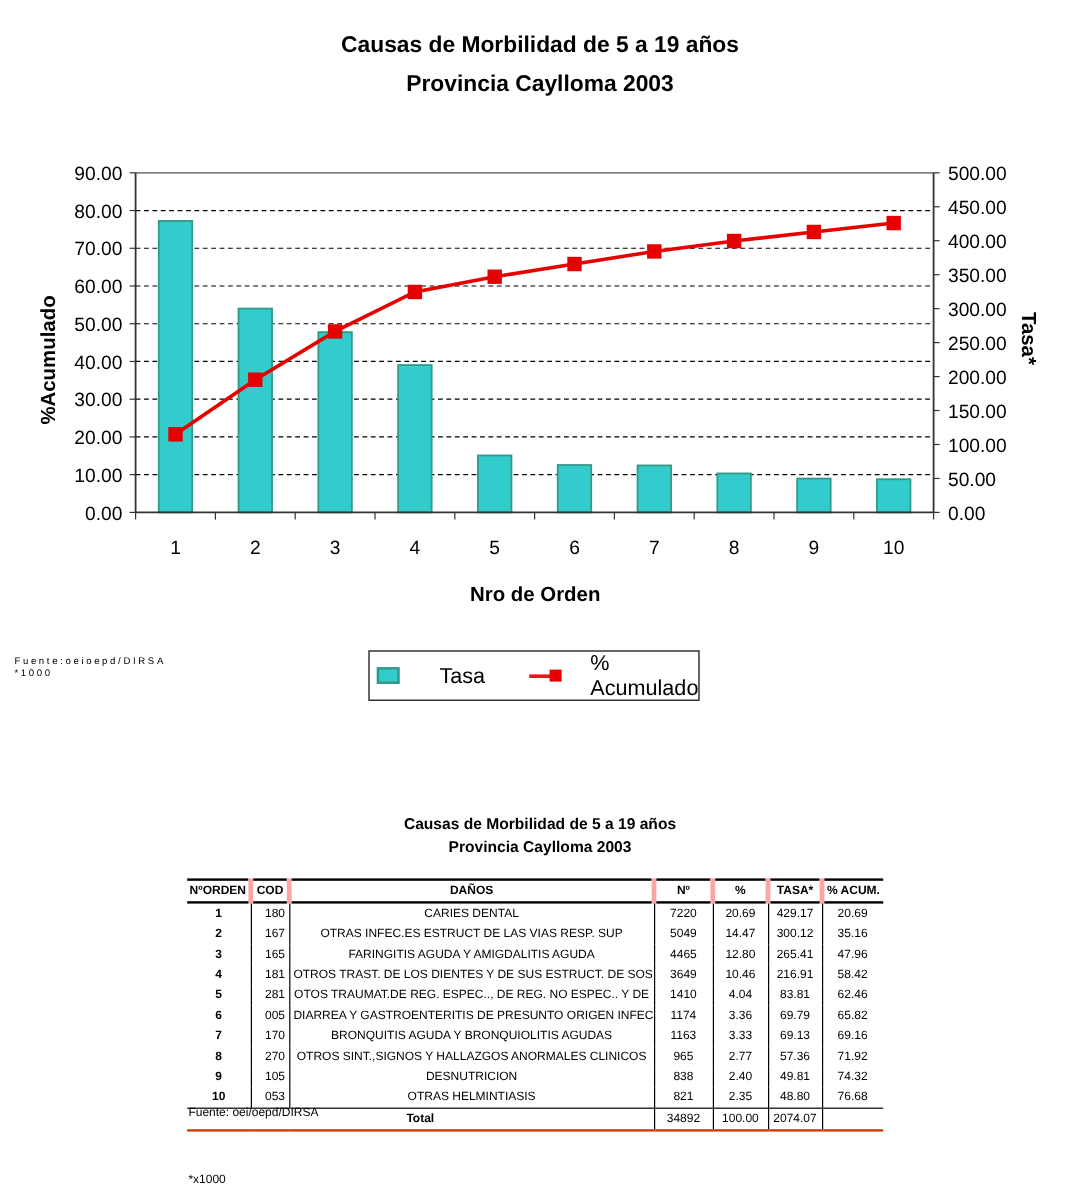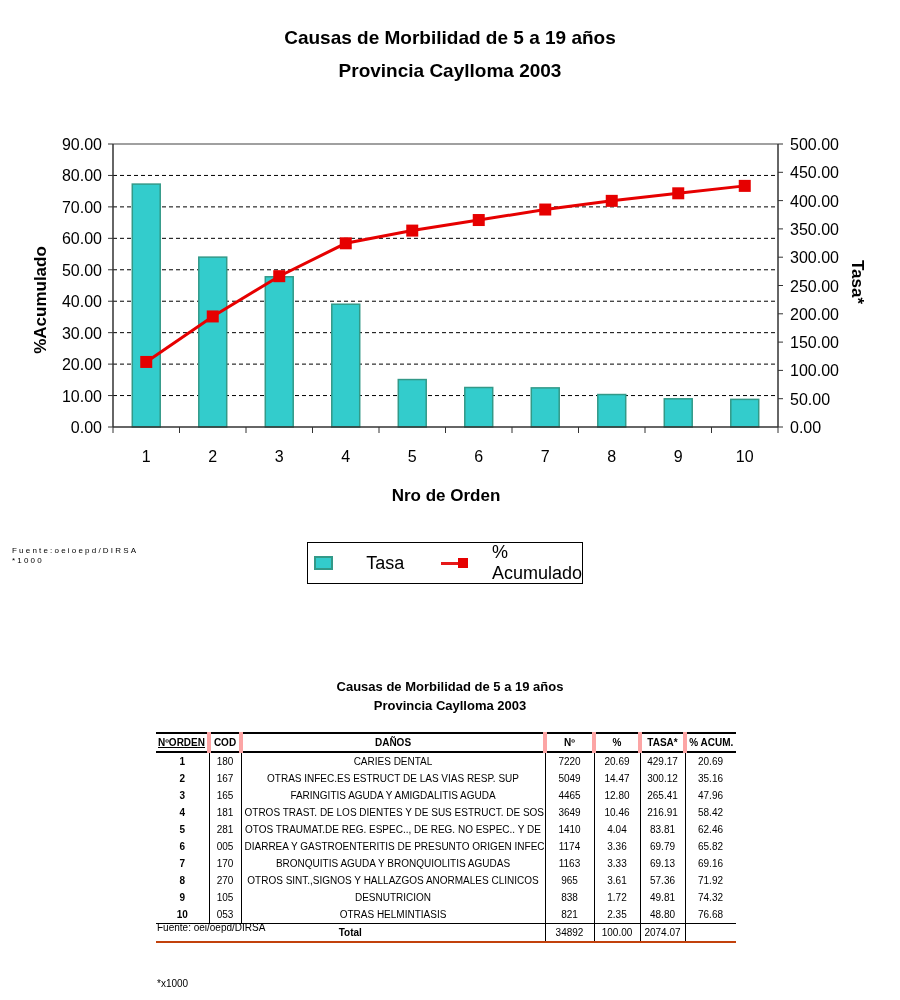--- a/index.html
+++ b/index.html
@@ -10,25 +10,25 @@
   .axis-title { font-family:"Liberation Sans", sans-serif; font-size:17px; font-weight:bold; fill:#000; }
   .note { position:absolute; font-size:8px; letter-spacing:2.2px; color:#000; }
   .legend { position:absolute; left:307px; top:542px; width:274px; height:40px; border:1px solid #000; background:#fff; display:flex; align-items:center; font-size:18px;gap:27px; }
   .legend .swatch { width:38px; height:14px; background:#33CCCC; border:2px solid #339988; margin-left:6px; margin-right:6px; box-sizing:border-box; }
   .legend .line-sym { position:relative; width:44px; height:14px; margin:0 4px 0 10px; }
   .legend .line-sym .ln { position:absolute; left:0; right:0; top:6px; height:3px; background:#E61919; }
   .legend .line-sym .mk { position:absolute; left:17px; top:2px; width:10px; height:10px; background:#E60000; }
   .ttitle { position:absolute; left:0; width:900px; text-align:center; font-weight:bold; font-size:13px; }
   table.data { position:absolute; left:156px; top:732px; border-collapse:collapse; font-size:10px; font-family:"Liberation Sans", sans-serif; }
   table.data th { font-weight:bold; font-size:10px; border-left:4px solid #fca5a5; border-top:2px solid #000; border-bottom:2px solid #000; padding:2px 2px; height:13px; }
-  table.data th:first-child { border-left:none;text-decoration:underline; }
+  table.data th:first-child { border-left:none; }
   table.data td { border-left:1px solid #000; padding:0 3px; height:17px; white-space:nowrap; overflow:hidden; }
   table.data td:first-child { border-left:none; }
   table.data td.c-ord { width:42px; text-align:center; font-weight:bold; }
-  table.data td.c-cod { width:25px; text-align:center; }
+  table.data td.c-cod { width:25px; text-align:right; }
   table.data td.c-dan { width:297px; max-width:297px; text-align:center; }
   table.data td.c-n { width:42px; text-align:center; }
   table.data td.c-p { width:39px; text-align:center; }
   table.data td.c-t { width:38px; text-align:center; }
   table.data td.c-a { width:44px; text-align:center; }
   table.data tr.total td { border-top:1px solid #000; border-bottom:2px solid #c2410c; }
   table.data tr.total td.total-label { text-align:center; font-weight:bold; }
   .fnote { position:absolute; font-size:10px; }
 </style>
 </head>
@@ -239,30 +239,30 @@
         <td class="c-n">1163</td>
         <td class="c-p">3.33</td>
         <td class="c-t">69.13</td>
         <td class="c-a">69.16</td>
       </tr>
       <tr>
         <td class="c-ord">8</td>
         <td class="c-cod">270</td>
         <td class="c-dan">OTROS SINT.,SIGNOS Y HALLAZGOS ANORMALES CLINICOS</td>
         <td class="c-n">965</td>
-        <td class="c-p">3.61</td>
+        <td class="c-p">2.77</td>
         <td class="c-t">57.36</td>
         <td class="c-a">71.92</td>
       </tr>
       <tr>
         <td class="c-ord">9</td>
         <td class="c-cod">105</td>
         <td class="c-dan">DESNUTRICION</td>
         <td class="c-n">838</td>
-        <td class="c-p">1.72</td>
+        <td class="c-p">2.40</td>
         <td class="c-t">49.81</td>
         <td class="c-a">74.32</td>
       </tr>
       <tr>
         <td class="c-ord">10</td>
         <td class="c-cod">053</td>
         <td class="c-dan">OTRAS HELMINTIASIS</td>
         <td class="c-n">821</td>
         <td class="c-p">2.35</td>
         <td class="c-t">48.80</td>

